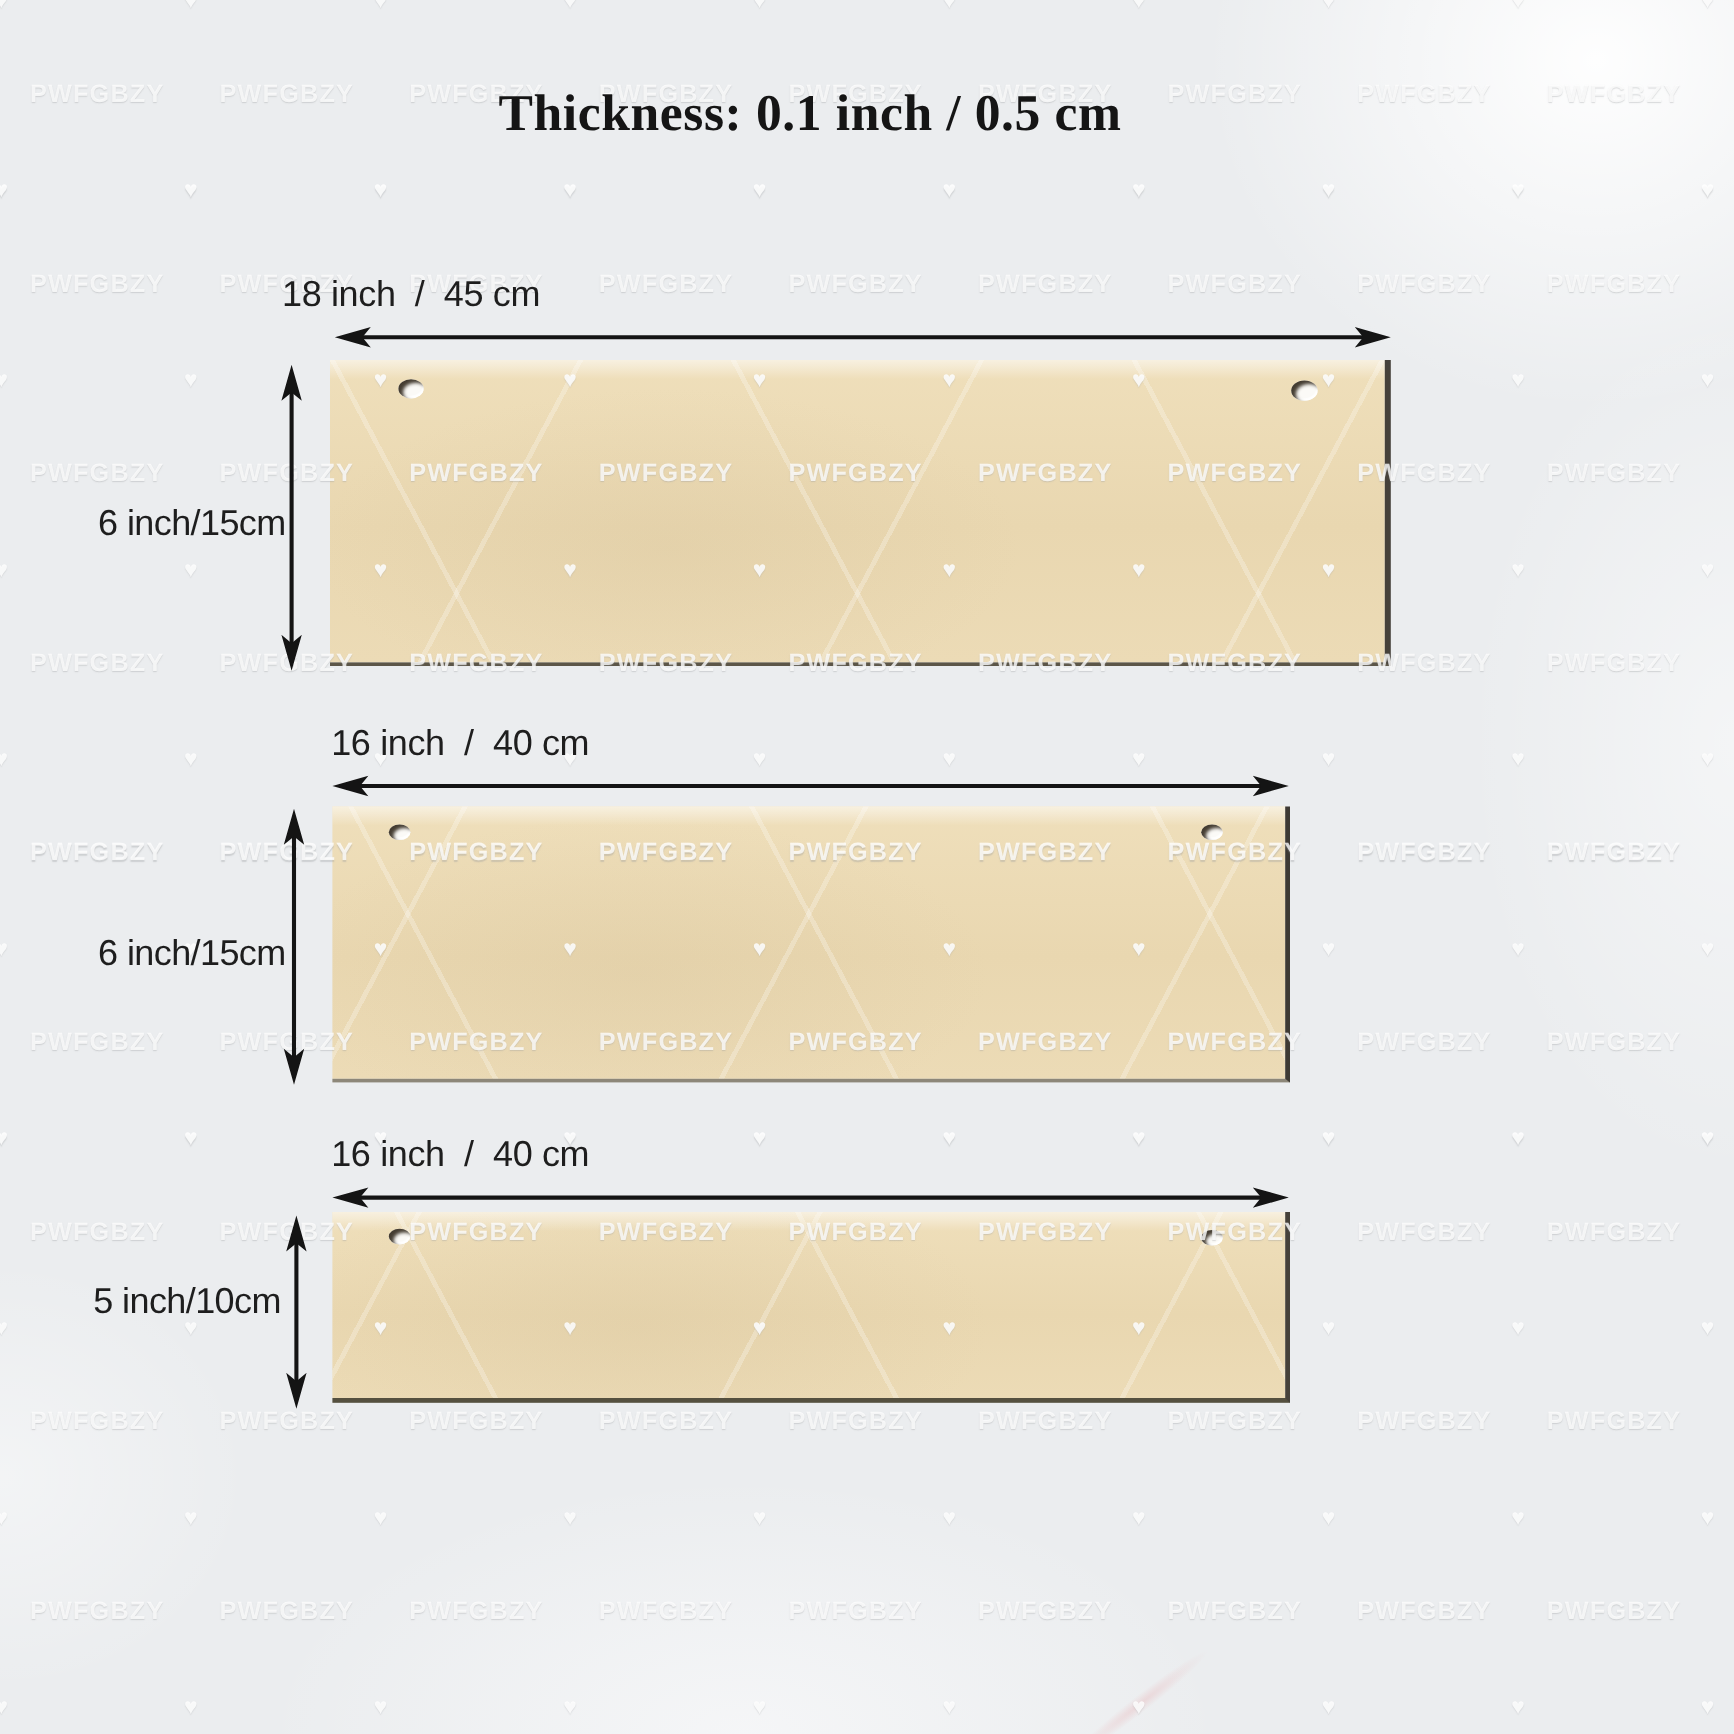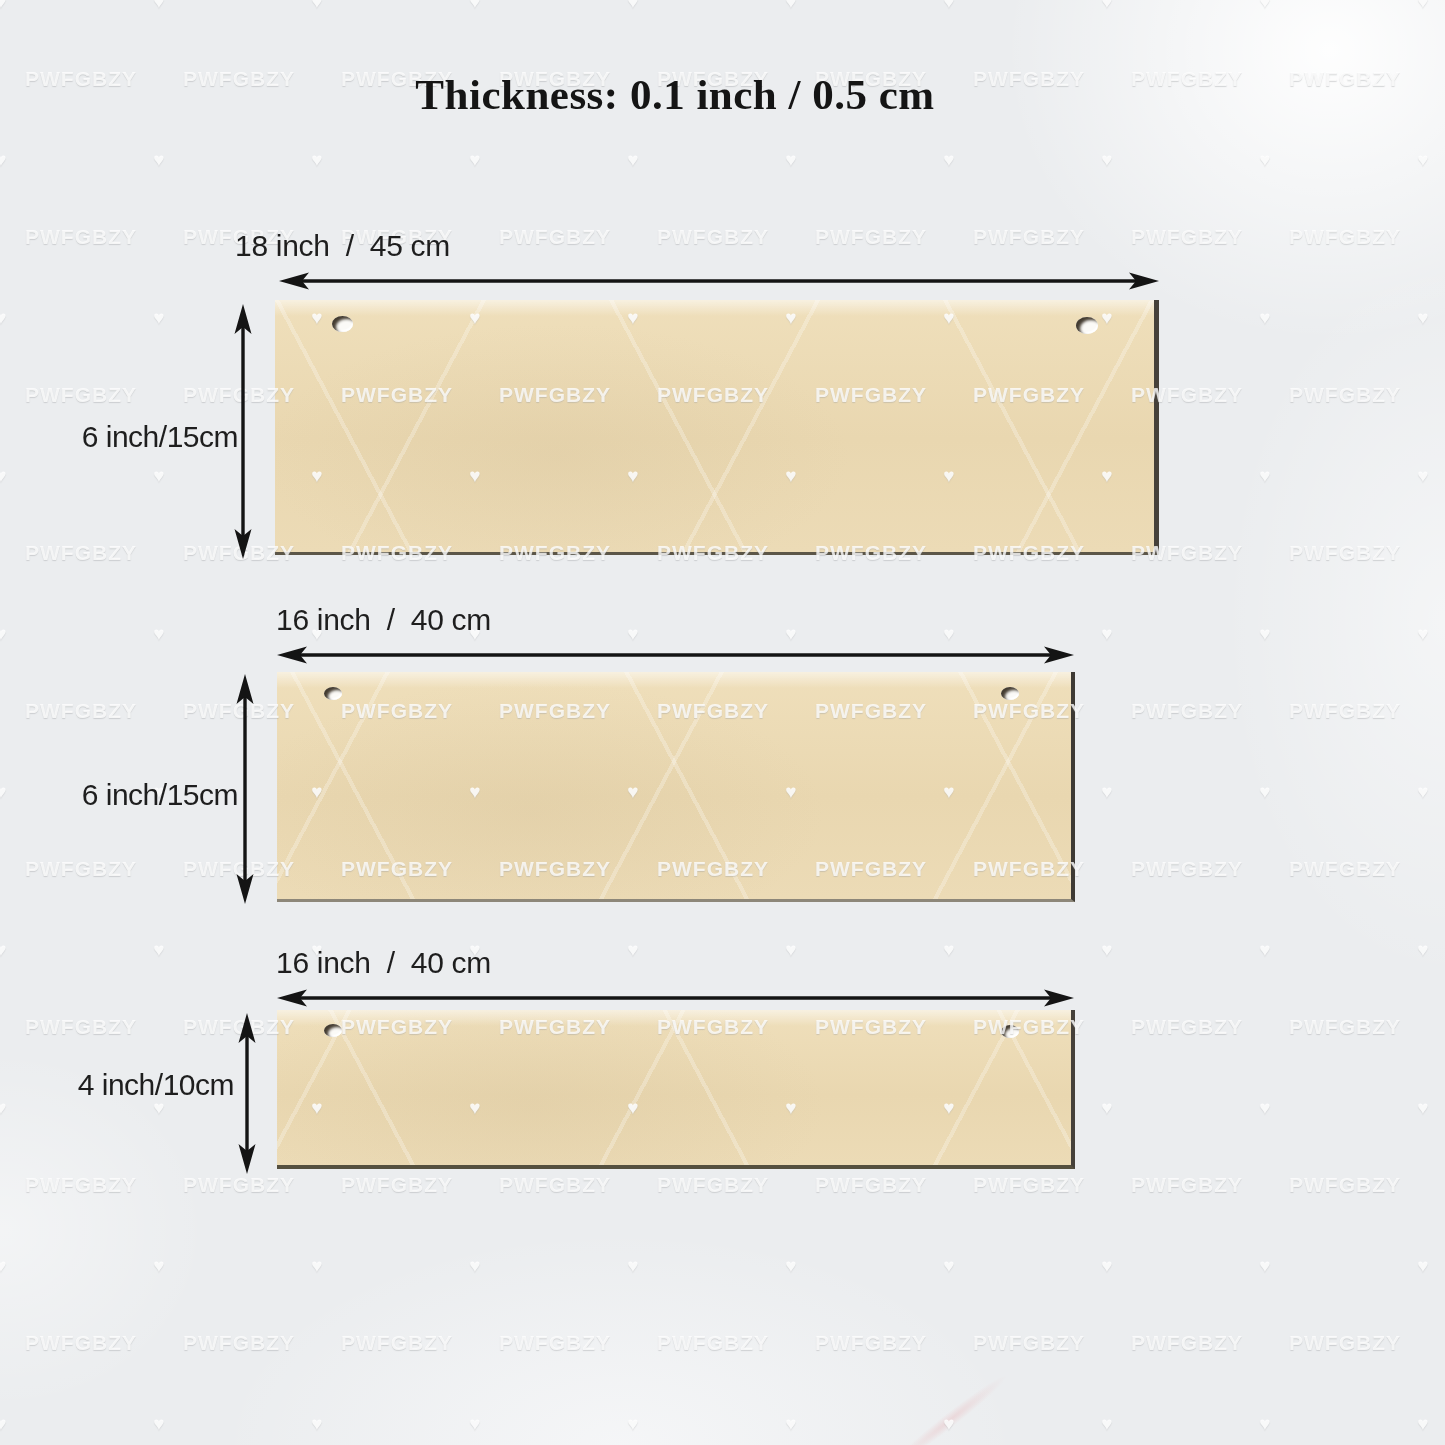--- a/index.html
+++ b/index.html
@@ -314,15 +314,15 @@
   <svg class="arrow h3" width="801" height="22" viewBox="0 0 801 22">
     <line x1="24" y1="11" x2="777" y2="11" stroke="#141414" stroke-width="3.4"></line>
     <polygon points="2,11 32,2.5 25,11 32,19.5" fill="#141414"></polygon>
     <polygon points="799,11 769,2.5 776,11 769,19.5" fill="#141414"></polygon>
   </svg>
   <svg class="arrow v3" width="22" height="165" viewBox="0 0 22 165">
     <line x1="11" y1="24" x2="11" y2="141" stroke="#141414" stroke-width="3.4"></line>
     <polygon points="11,2 2.5,32 11,25 19.5,32" fill="#141414"></polygon>
     <polygon points="11,163 2.5,133 11,140 19.5,133" fill="#141414"></polygon>
   </svg>
-  <div class="dim-label hlabel hl3">4 inch/10cm</div>
+  <div class="dim-label hlabel hl3">5 inch/10cm</div>
 
 </div>
 
 </body></html>

